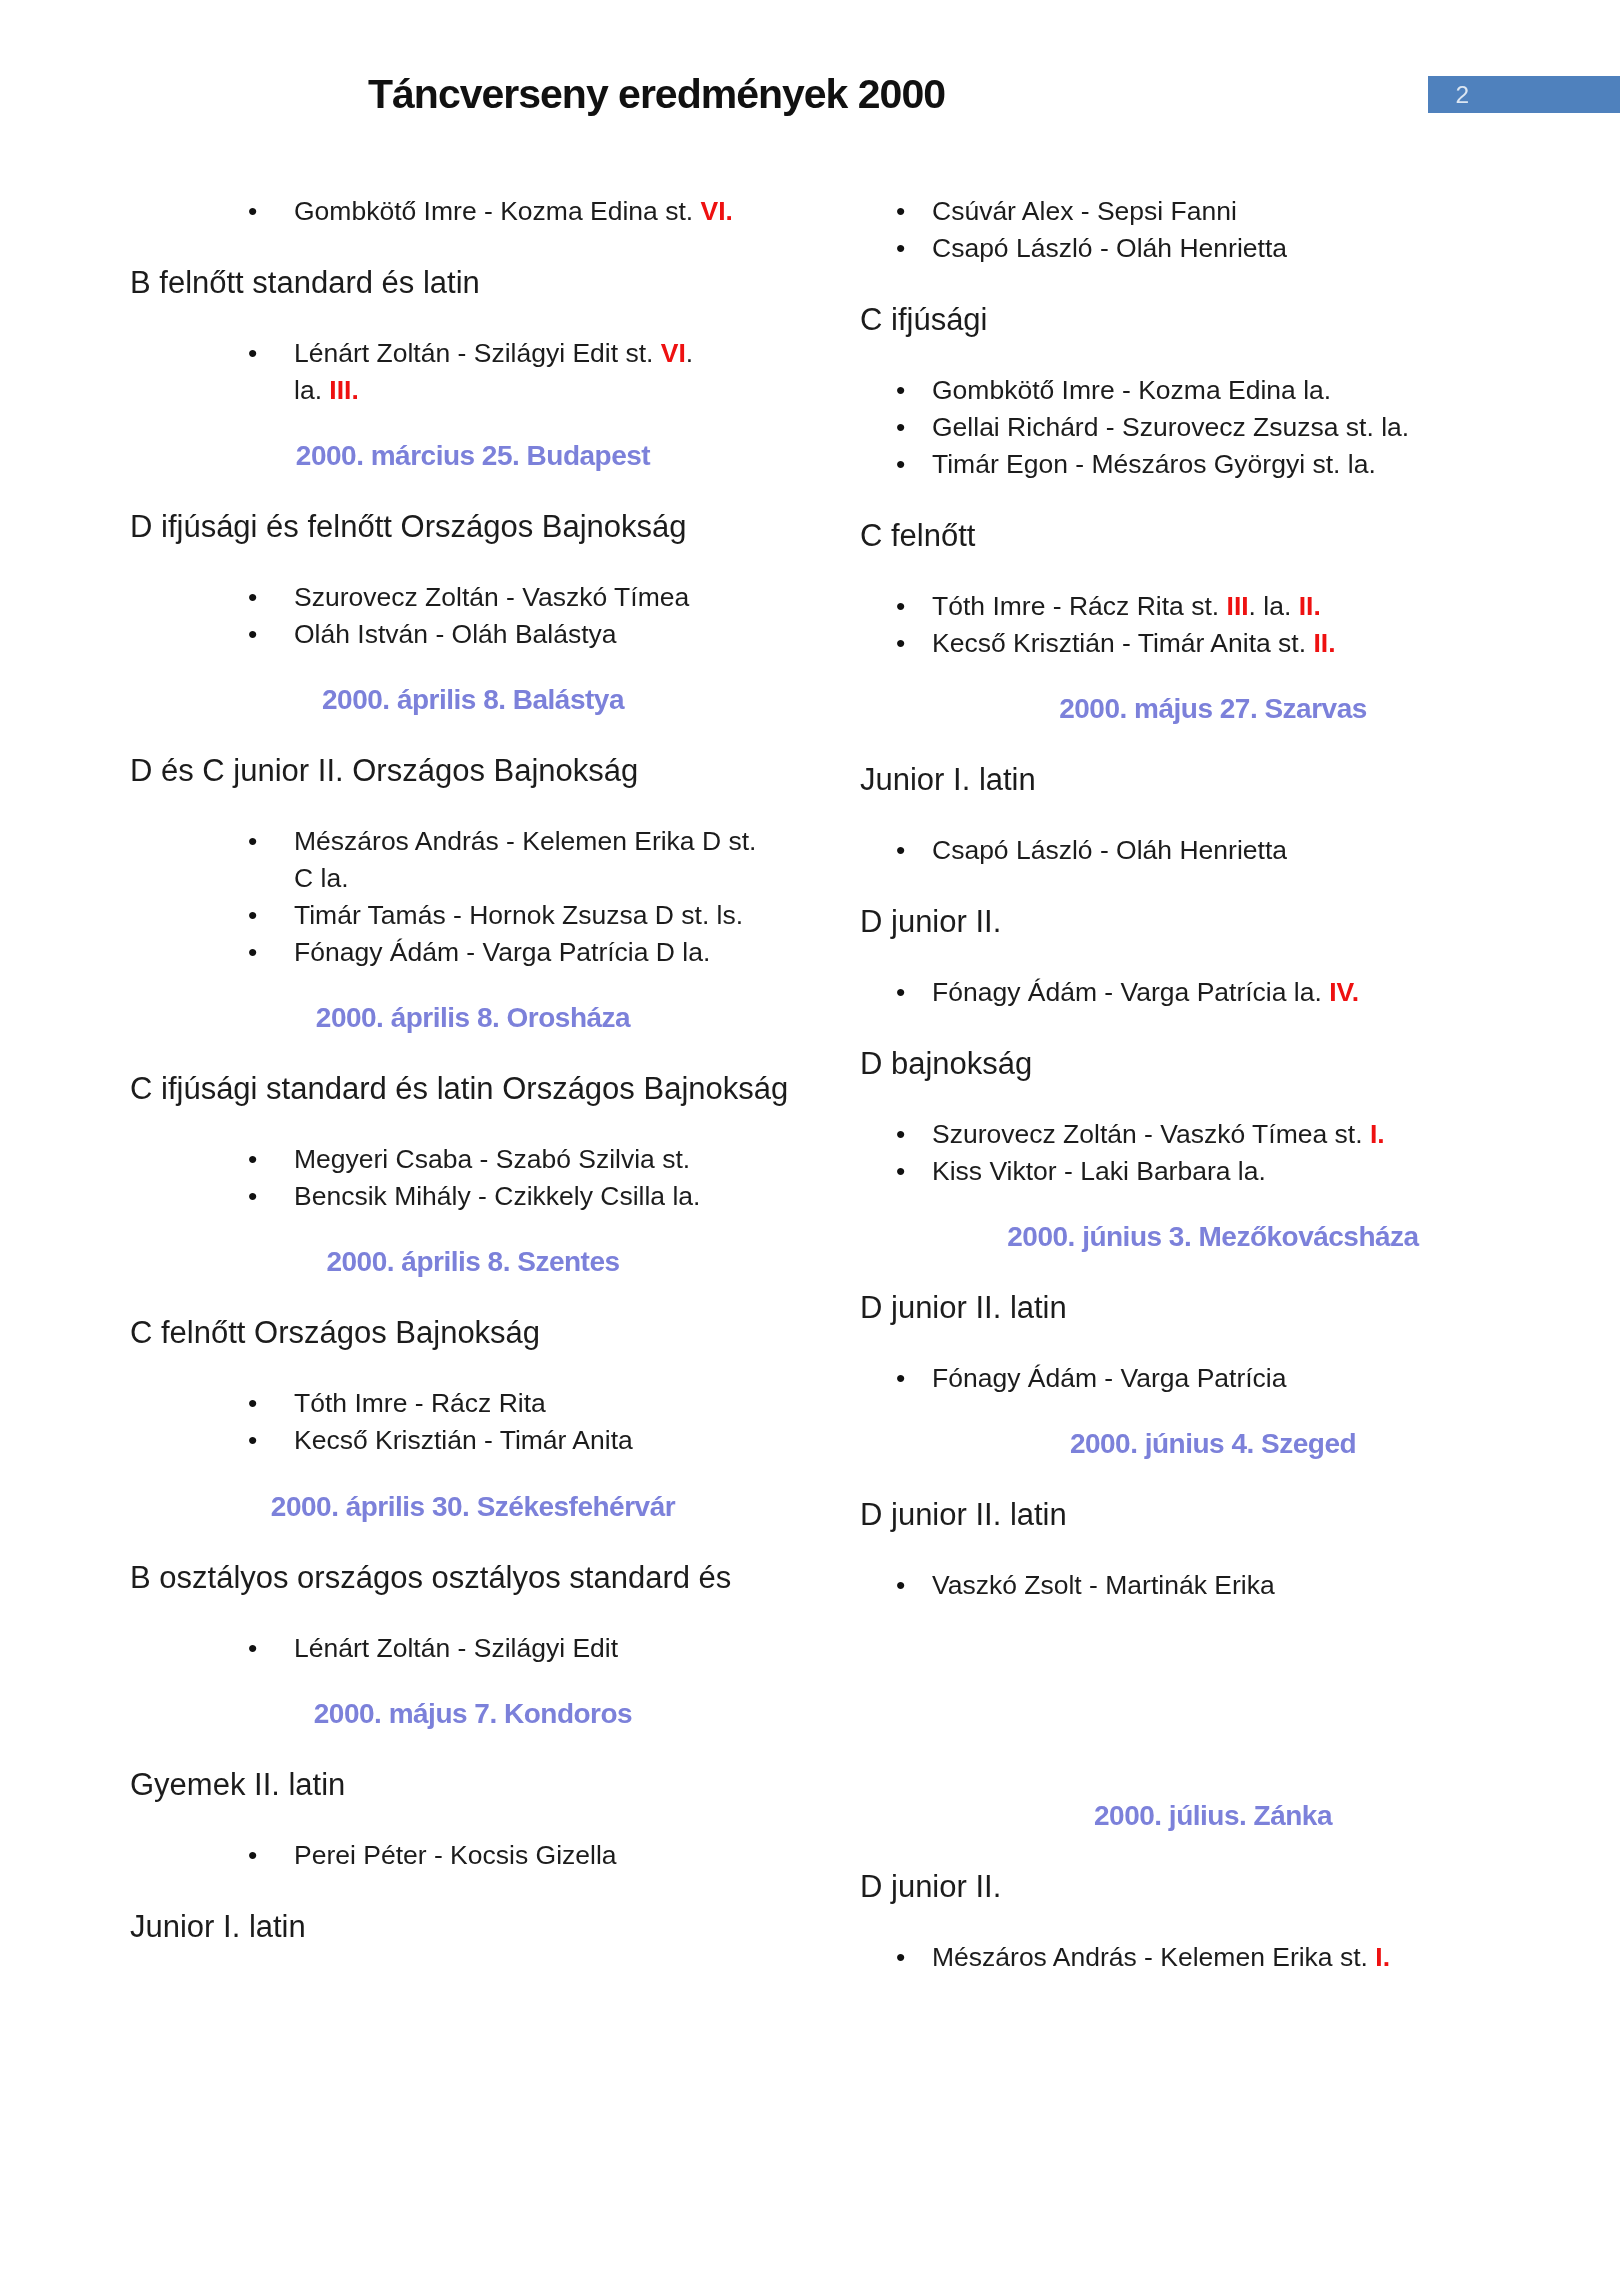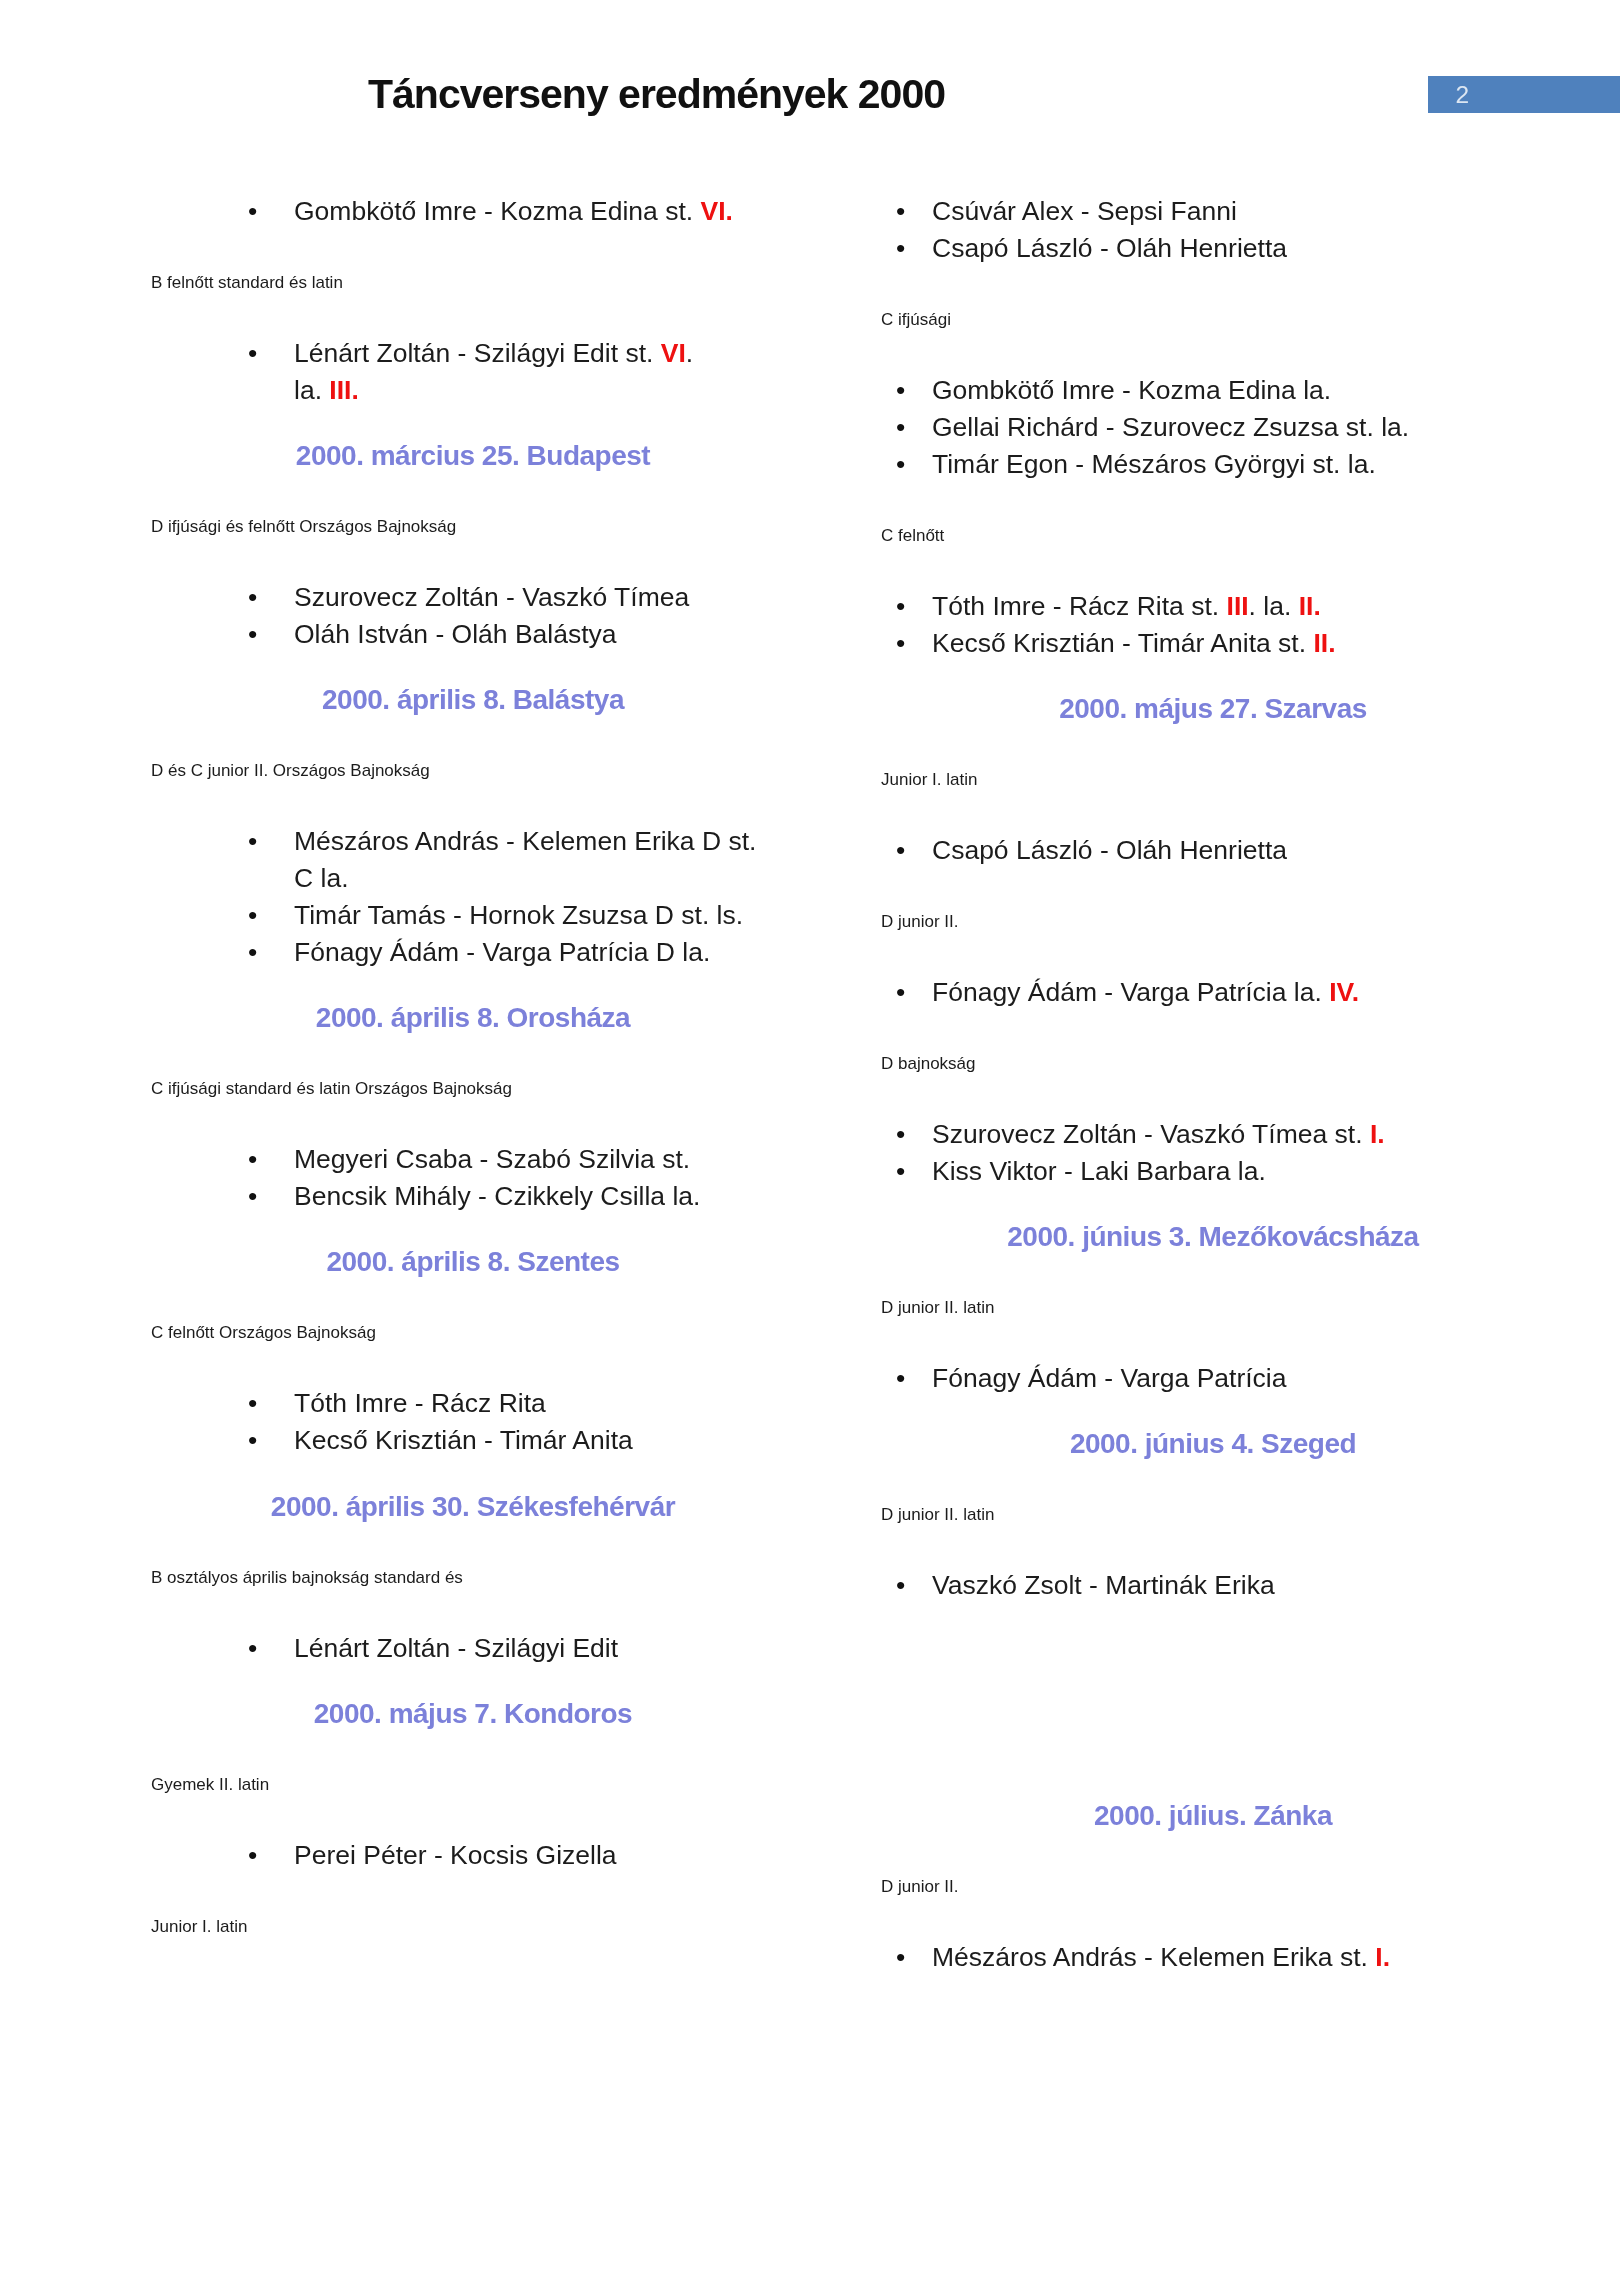--- a/index.html
+++ b/index.html
@@ -38,21 +38,21 @@
   .heading{
     margin-top:-5.9px;
     font-size:28px;font-weight:700;
     line-height:37px;
     color:var(--heading-color,#7c81da);
     letter-spacing:-0.5px;
     white-space:nowrap;
     text-align:center;
   }
   .pline{
-    font-size:17px;line-height:37px;white-space:nowrap;margin-left:21px;
+    font-size:31px;line-height:37px;white-space:nowrap;
   }
   .li{
     position:relative;
     font-size:26.5px;line-height:37px;white-space:nowrap;
   }
   .col-left  .li{padding-left:164px;}
   .col-right .li{padding-left:72px;}
   .bullet{position:absolute;top:0;font-size:26.5px;color:#111111;}
   .col-left  .bullet{left:118px;}
   .col-right .bullet{left:36px;}
@@ -107,21 +107,21 @@
       <div class="block heading">2000. április 8. Szentes</div>
       <div class="block para">
         <div class="pline">C felnőtt Országos Bajnokság</div>
       </div>
       <div class="block list">
         <div class="li"><span class="bullet">•</span><span class="li-text"><span>Tóth Imre - Rácz Rita</span></span></div>
         <div class="li"><span class="bullet">•</span><span class="li-text"><span>Kecső Krisztián - Timár Anita</span></span></div>
       </div>
       <div class="block heading">2000. április 30. Székesfehérvár</div>
       <div class="block para">
-        <div class="pline">B osztályos április bajnokság standard és</div>
+        <div class="pline">B osztályos országos osztályos standard és</div>
       </div>
       <div class="block list">
         <div class="li"><span class="bullet">•</span><span class="li-text"><span>Lénárt Zoltán - Szilágyi Edit</span></span></div>
       </div>
       <div class="block heading">2000. május 7. Kondoros</div>
       <div class="block para">
         <div class="pline">Gyemek II. latin</div>
       </div>
       <div class="block list">
         <div class="li"><span class="bullet">•</span><span class="li-text"><span>Perei Péter - Kocsis Gizella</span></span></div>

